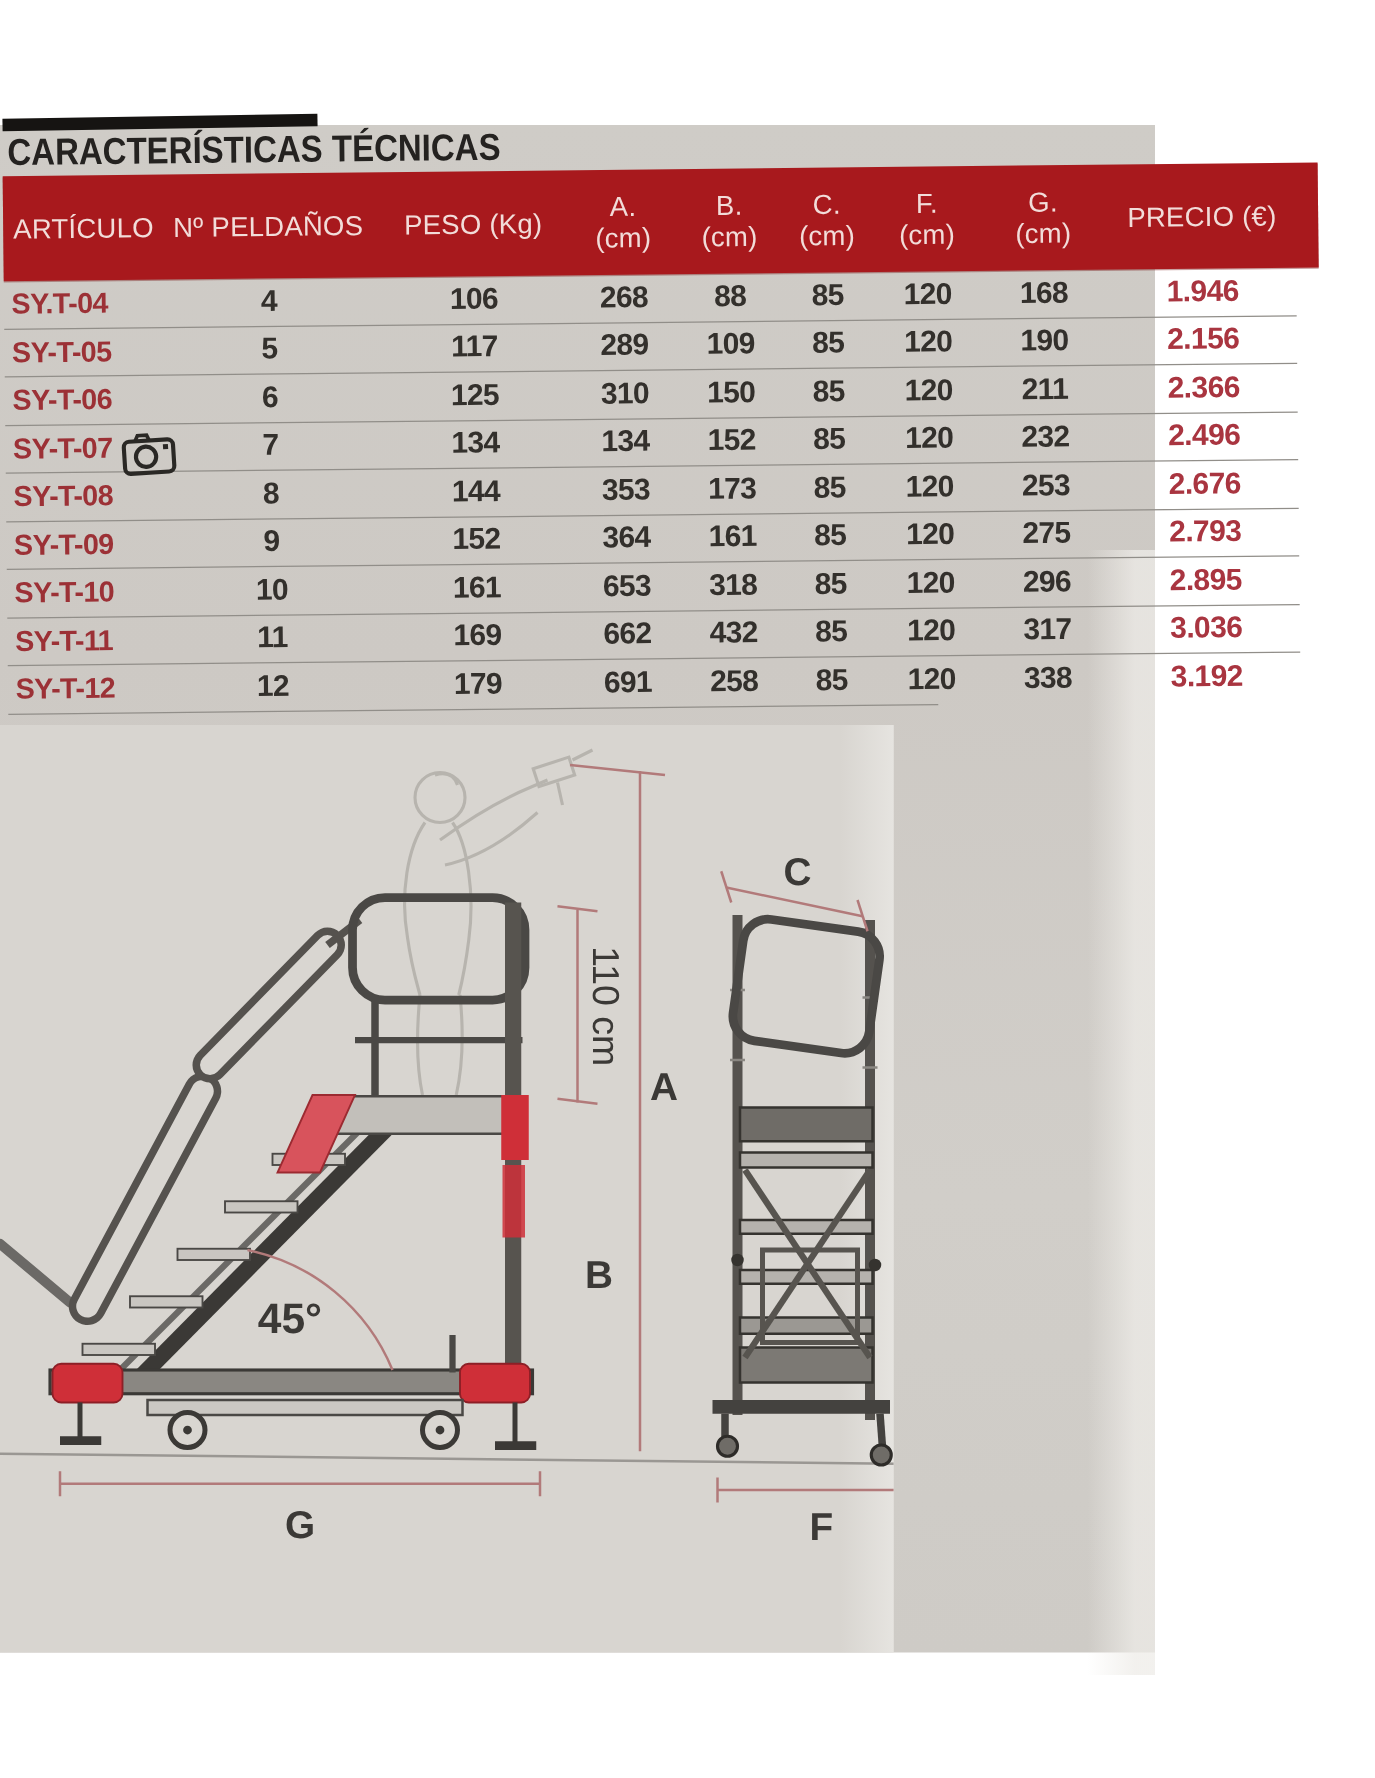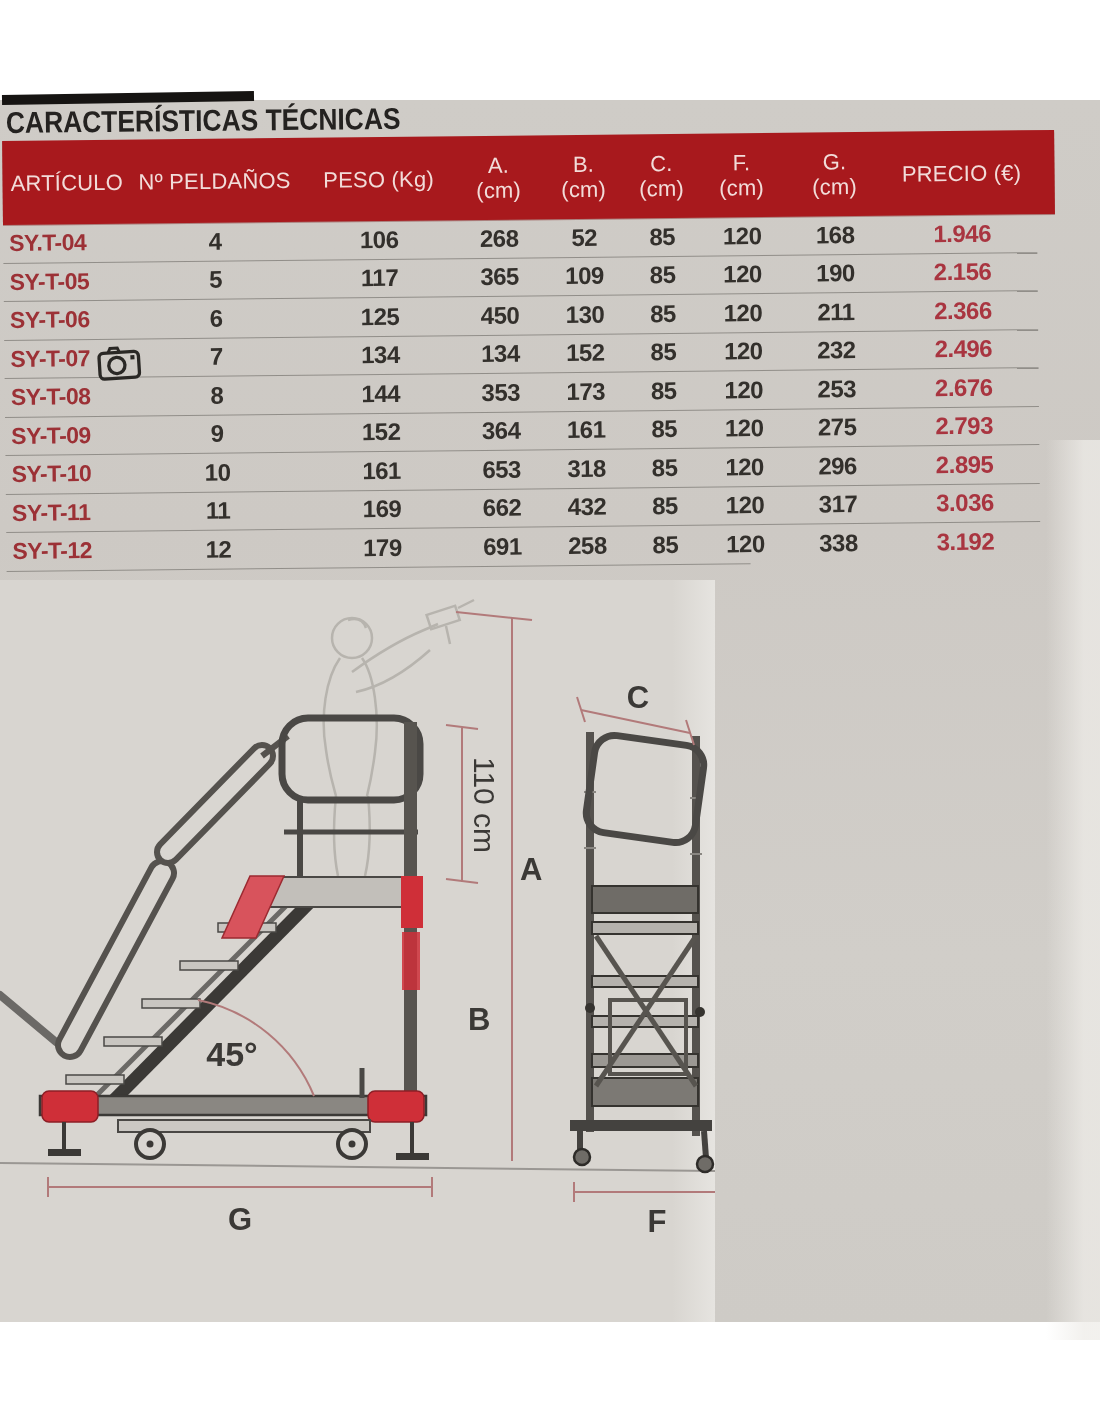--- a/index.html
+++ b/index.html
@@ -1,17 +1,17 @@
 <!DOCTYPE html>
 <html><head>
 <meta charset="utf-8">
 <style>
   html,body{margin:0;padding:0;background:#fff;}
   body{width:1100px;height:1422px;position:relative;font-family:"Liberation Sans",sans-serif;overflow:hidden;}
-  .photo{position:absolute;left:0;top:100px;width:1100px;height:1222px;
+  .photo{position:absolute;left:0;top:100px;width:924px;height:1222px;
          background:linear-gradient(180deg,#cfccc7 0%,#cdc9c4 35%,#d1cec9 70%,#cecbc6 100%);}
   .edge-light{position:absolute;right:0;top:340px;width:54px;height:900px;
          background:linear-gradient(90deg,rgba(236,234,230,0) 0%,rgba(238,236,232,.75) 70%);pointer-events:none;}
   .black-bar{position:absolute;left:2px;top:-7px;width:252px;height:10px;background:#161412;transform:rotate(-0.9deg);}
   .tilt{position:absolute;left:0;top:0;width:1100px;transform:rotate(-0.6deg);transform-origin:0 220px;}
   .title{position:absolute;left:8px;top:6px;font-size:30px;font-weight:bold;color:#242220;
          transform:scaleX(0.88);transform-origin:left top;white-space:nowrap;letter-spacing:0px;}
   .band{position:absolute;left:4px;top:41px;width:1052px;height:84px;background:#a8191d;
         box-shadow:0 1px 0 rgba(120,20,20,.4);}
   .hgrid{position:absolute;left:0;top:0;width:1034px;height:84px;display:grid;
@@ -79,43 +79,43 @@
           </div>
       </div>
     </div>
 
     <div class="rows">
       <div class="row">
         <div class="cell art">SY.T-04</div>
         <div class="cell">4</div>
         <div class="cell">106</div>
         <div class="cell">268</div>
-        <div class="cell">52</div>
+        <div class="cell">88</div>
         <div class="cell">85</div>
         <div class="cell">120</div>
         <div class="cell">168</div>
         <div class="cell price">1.946</div>
       </div>
       <div class="row">
         <div class="cell art">SY-T-05</div>
         <div class="cell">5</div>
         <div class="cell">117</div>
-        <div class="cell">365</div>
+        <div class="cell">289</div>
         <div class="cell">109</div>
         <div class="cell">85</div>
         <div class="cell">120</div>
         <div class="cell">190</div>
         <div class="cell price">2.156</div>
       </div>
       <div class="row">
         <div class="cell art">SY-T-06</div>
         <div class="cell">6</div>
         <div class="cell">125</div>
-        <div class="cell">450</div>
-        <div class="cell">130</div>
+        <div class="cell">310</div>
+        <div class="cell">150</div>
         <div class="cell">85</div>
         <div class="cell">120</div>
         <div class="cell">211</div>
         <div class="cell price">2.366</div>
       </div>
       <div class="row">
         <div class="cell art"><span>SY-T-07</span>
           <span class="cam">
             <svg width="46" height="35" viewBox="0 0 24 19">
               <path d="M6.2 3.6 L7.4 1.2 L11.4 1.2 L12.4 3.6" fill="none" stroke="#2a2825" stroke-width="1.6"></path>

